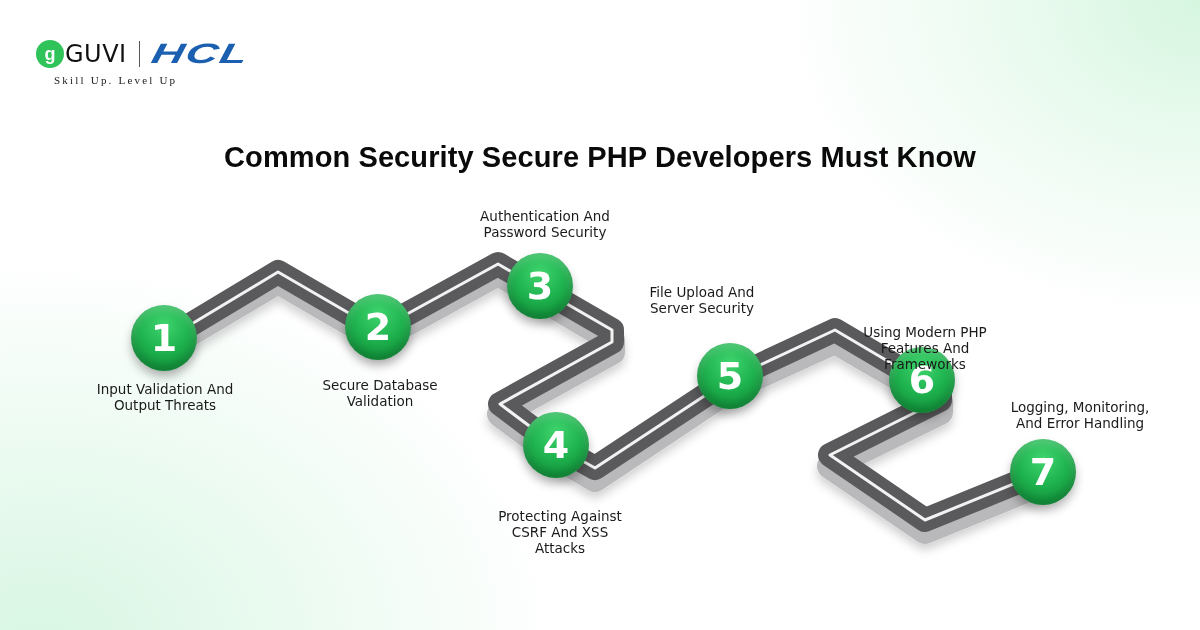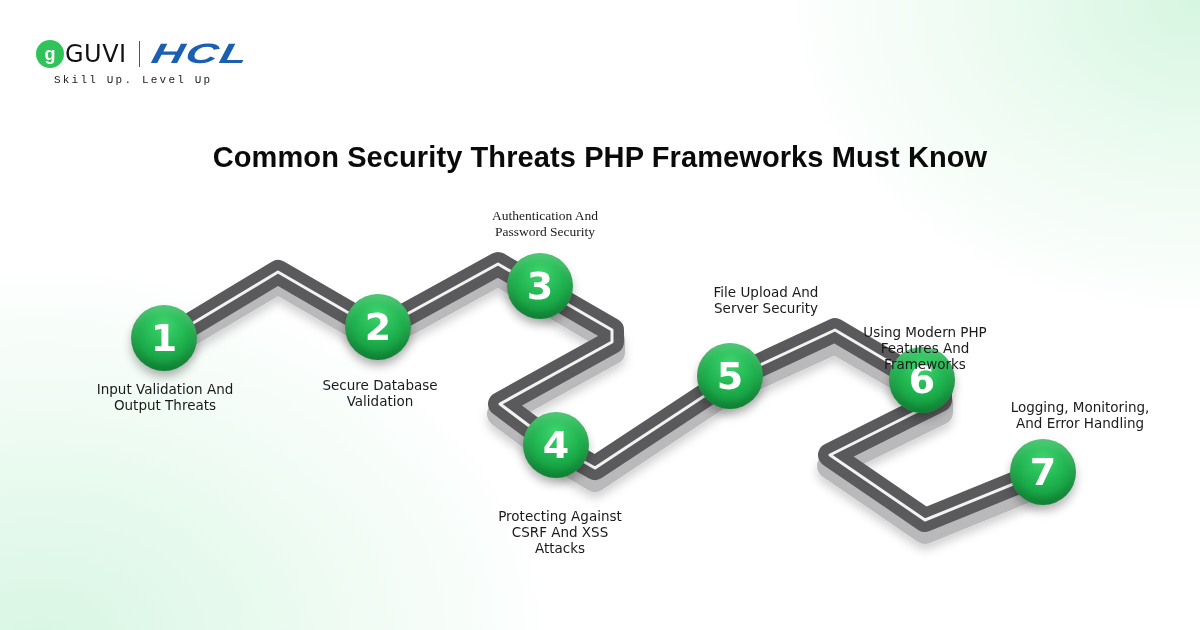--- a/index.html
+++ b/index.html
@@ -18,21 +18,21 @@
       display:flex; align-items:center; justify-content:center;
       color:#fff; font-weight:bold; font-size:18px; line-height:1;
     }
     .guvi-text { font-size:24px; color:#111; margin-left:1px; letter-spacing:0.5px; font-family:"DejaVu Sans", sans-serif; }
     .logo-sep { width:1px; height:26px; background:#555; margin:0 12px 0 12px; }
     .hcl-text {
       font-size:28px; font-weight:bold; font-style:italic; color:#1b5fb0;
       letter-spacing:1px; transform:skewX(-12deg) scaleX(1.6); transform-origin:left center;
       font-family:"Liberation Sans", sans-serif;
     }
-    .tagline { font-size:11px; letter-spacing:2.2px; color:#222; margin-top:4px; margin-left:18px; font-family:Liberation Mono, monospace;text-align:right; }
+    .tagline { font-size:11px; letter-spacing:2.2px; color:#222; margin-top:4px; margin-left:18px; font-family:Liberation Serif, serif; }
     .title {
       position:absolute; left:0; width:1200px; top:141px; text-align:center;
       font-size:29px; font-weight:bold; color:#0a0a0a; letter-spacing:0.1px;
       font-family:"Liberation Sans", sans-serif;
     }
     svg.road { position:absolute; left:0; top:0; }
     .node {
       position:absolute; width:66px; height:66px; border-radius:50%;
       background: radial-gradient(circle at 50% 30%, #3fd46e 0%, #1fb34f 45%, #0e8a37 100%);
       box-shadow: 0 6px 10px rgba(0,0,0,0.28), inset 0 -6px 10px rgba(0,70,20,0.35), inset 0 4px 8px rgba(255,255,255,0.25);
@@ -50,21 +50,21 @@
 <div class="logo">
   <div class="logo-row">
     <div class="guvi-mark">g</div>
     <div class="guvi-text">GUVI</div>
     <div class="logo-sep"></div>
     <div class="hcl-text">HCL</div>
   </div>
   <div class="tagline">Skill Up. Level Up</div>
 </div>
 
-<div class="title">Common Security Threats PHP Frameworks Must Know</div>
+<div class="title">Common Security Secure PHP Developers Must Know</div>
 
 <svg class="road" width="1200" height="630" viewBox="0 0 1200 630">
   <defs>
     <filter id="sh" x="-10%" y="-10%" width="120%" height="130%">
       <feDropShadow dx="0" dy="6" stdDeviation="5" flood-color="#000" flood-opacity="0.18"></feDropShadow>
     </filter>
   </defs>
 
   <path d="M165,348 L278,281 L378,339 L498,273 L612,340 L612,352 L500,414 L556,456 L595,479 L730,389 L835,341 L940,402 L940,412 L830,466 L925,531 L1043,483" fill="none" stroke="#b9b9bc" stroke-width="26" stroke-linejoin="round" stroke-linecap="round" filter="url(#sh)"></path>
 
@@ -78,24 +78,24 @@
 <div class="node" style="left:507px;top:253px;">3</div>
 <div class="node" style="left:523px;top:412px;">4</div>
 <div class="node" style="left:697px;top:343px;">5</div>
 <div class="node" style="left:889px;top:347px;">6</div>
 <div class="node" style="left:1010px;top:439px;">7</div>
 
 <div class="label" style="left:70px;top:381px;width:190px;">Input Validation And
 Output Threats</div>
 <div class="label" style="left:290px;top:377px;width:180px;">Secure Database
 Validation</div>
-<div class="label" style="left:450px;top:208px;width:190px;font-family:Liberation Serif, serif;">Authentication And
+<div class="label" style="left:450px;top:208px;width:190px;">Authentication And
 Password Security</div>
 <div class="label" style="left:470px;top:508px;width:180px;">Protecting Against
 CSRF And XSS
 Attacks</div>
-<div class="label" style="left:676px;top:284px;width:180px;">File Upload And
+<div class="label" style="left:612px;top:284px;width:180px;">File Upload And
 Server Security</div>
 <div class="label" style="left:835px;top:280px;width:180px;margin-top:44px;">Using Modern PHP
 Features And
 Frameworks</div>
 <div class="label" style="left:980px;top:399px;width:200px;text-align:center;">Logging, Monitoring,
 And Error Handling</div>
 
 </body></html>

